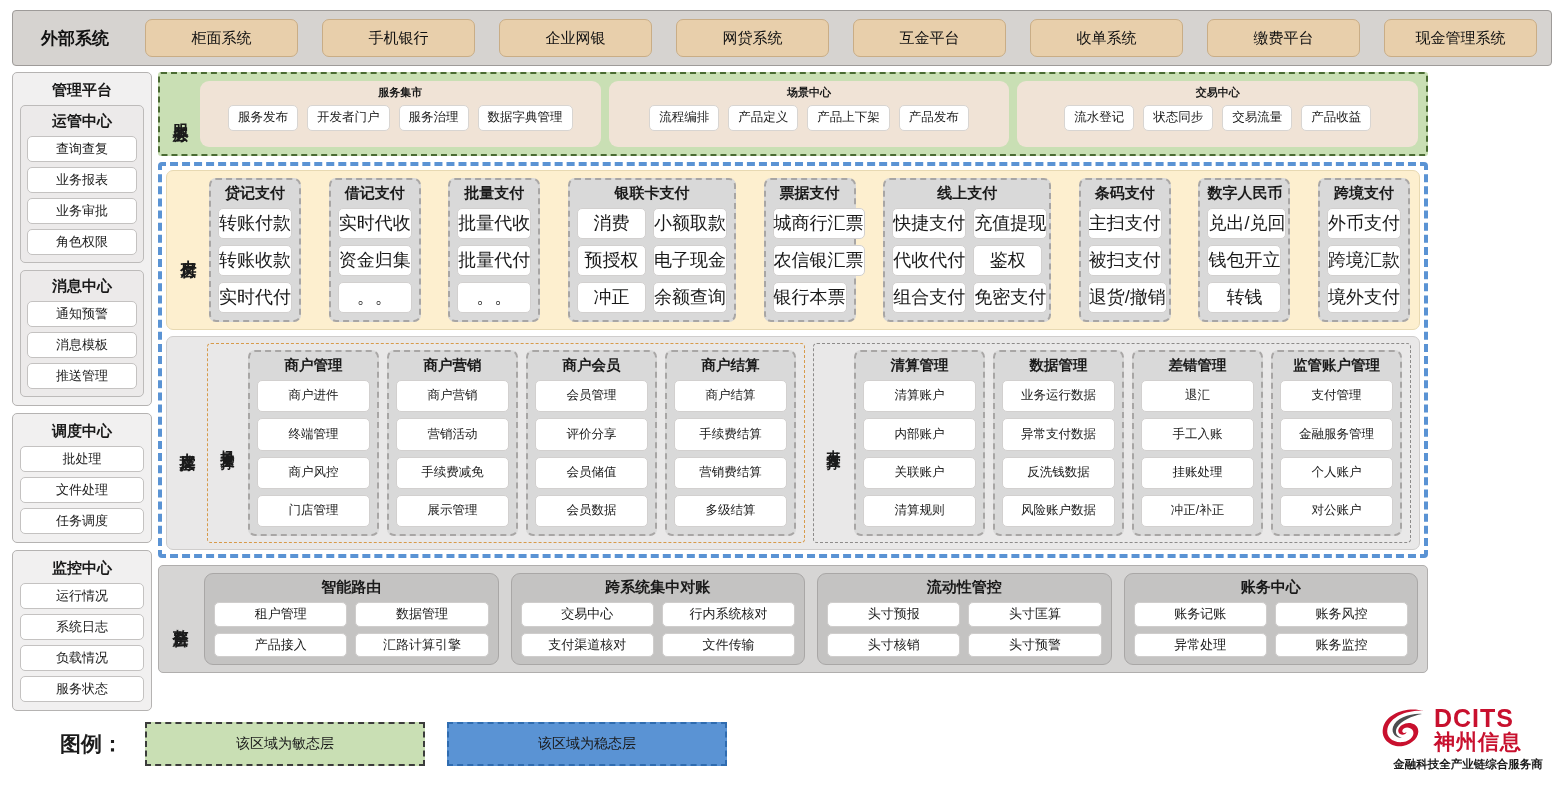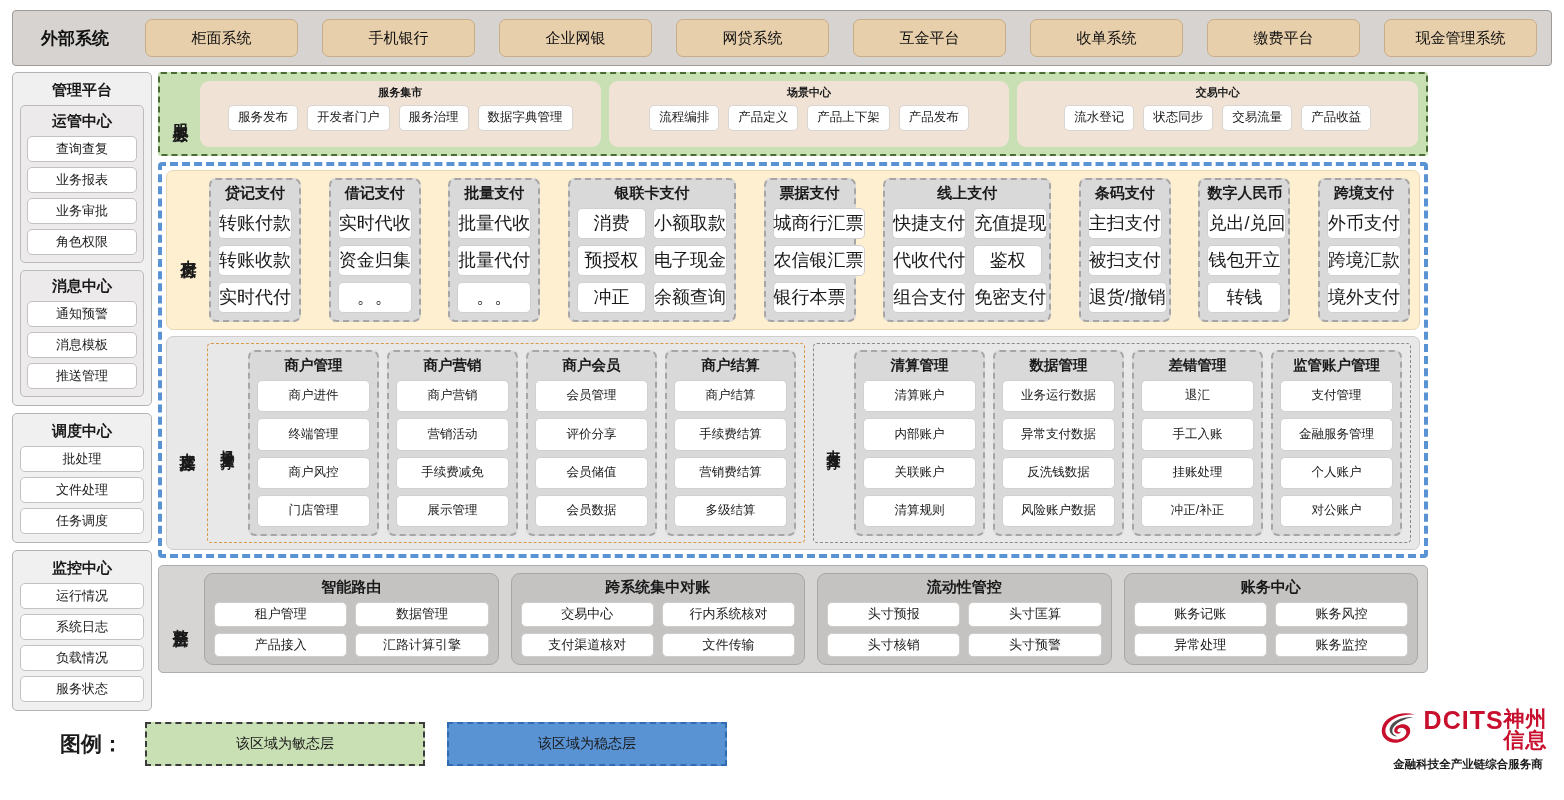--- a/index.html
+++ b/index.html
@@ -238,21 +238,21 @@
     display: flex; align-items: center; justify-content: center;
     font-size: 14px;
     text-align: center;
   }
   .legend-box.agile { background: #c9dfb4; border: 2px dashed #3c3c3c; }
   .legend-box.stable { background: #5a93d4; border: 2px dashed #2f6cb0; }
 
   
   .logo { position: absolute; left: 1378px; top: 706px; width: 180px; }
   .logo-row { display: flex; align-items: center; gap: 4px; }
-  .logo-text { display: flex; flex-direction: row; line-height: 1; }
+  .logo-text { display: flex; flex-direction: column; line-height: 1; }
   .logo-en { font-size: 25px; font-weight: bold; color: #c8102e; letter-spacing: 1px; }
   .logo-cn { font-size: 21px; font-weight: bold; color: #c8102e; letter-spacing: 1px; }
   .logo-tag { font-size: 11.5px; font-weight: bold; color: #1a1a1a; margin-top: 5px; text-align: center; }
 </style>
 </head>
 <body>
 
 <div class="page">
 
   <div class="ext-bar">

